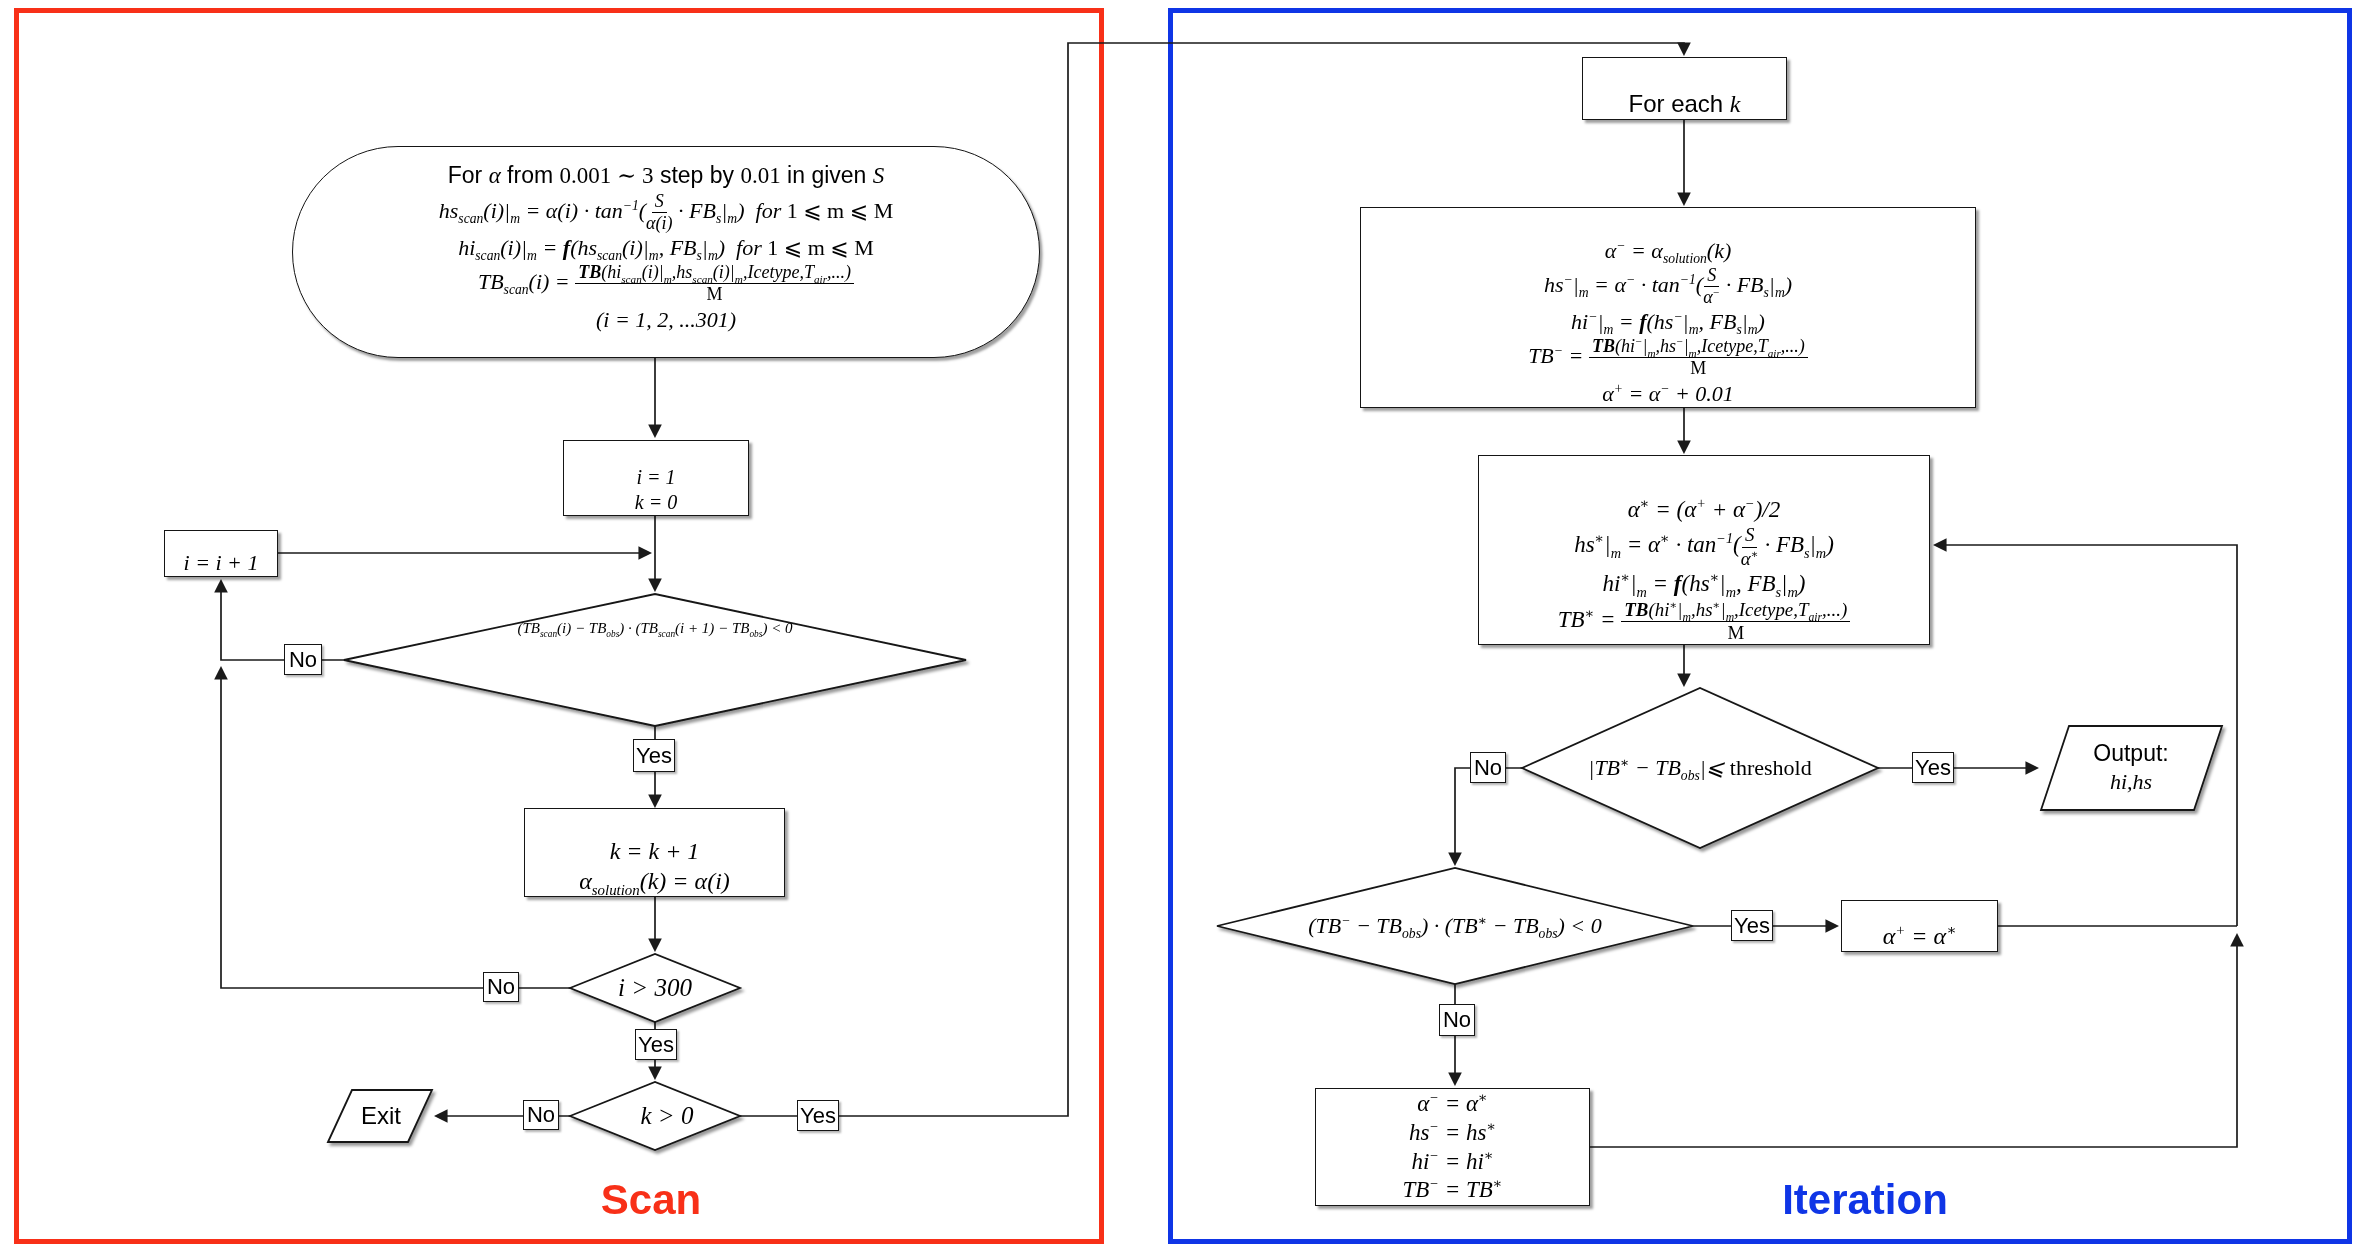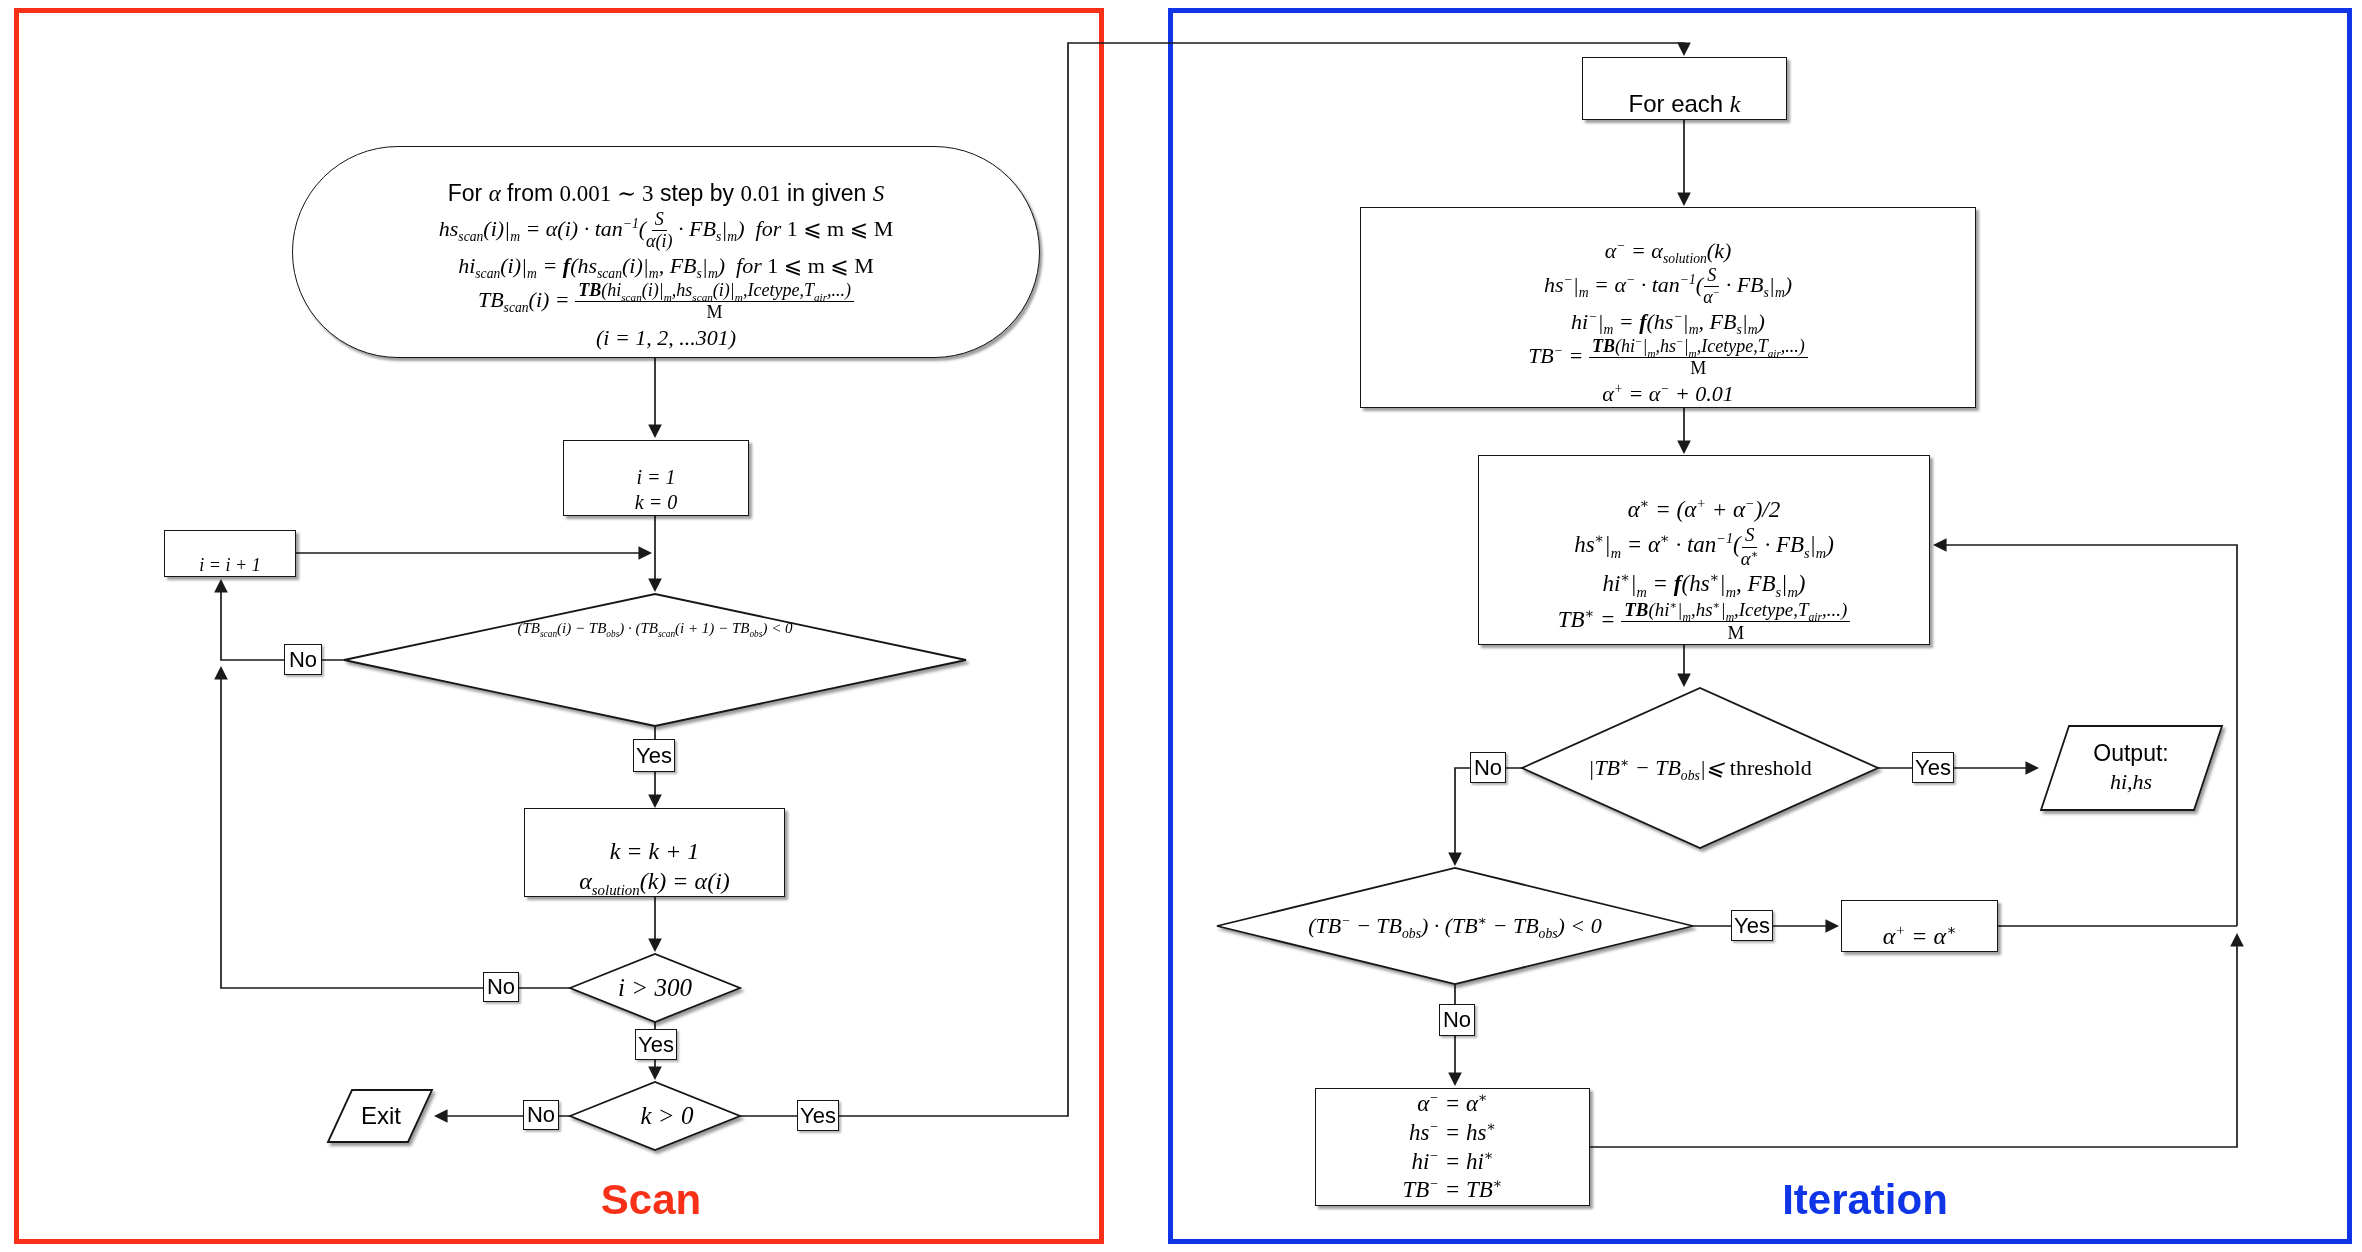--- a/index.html
+++ b/index.html
@@ -6,21 +6,21 @@
   *{box-sizing:border-box}
   .canvas{position:relative;width:2362px;height:1252px;background:#fff;overflow:hidden;
           font-family:"Liberation Sans",sans-serif;color:#000}
   .sec{position:absolute;z-index:1;border-style:solid;border-width:5px;background:transparent}
   .sec.scan{border-color:var(--scan-color,#f83018)}
   .sec.iter{border-color:var(--iter-color,#0f35e6)}
   .wires{position:absolute;left:0;top:0;z-index:2}
   .node{position:absolute;z-index:3;display:flex;flex-direction:column;align-items:center;
         justify-content:flex-end;text-align:center;line-height:1.25}
   .box{background:#fff;border:1.8px solid #151515;box-shadow:2.5px 3px 2.5px rgba(0,0,0,.38)}
-  .stadium{border-radius:110px;padding:6px 40px}
+  .stadium{border-radius:110px;padding:24px 40px}
   .dtext{background:transparent;justify-content:center}
   .math{font-family:"Liberation Serif","DejaVu Serif",serif;font-style:italic}
   .math b{font-weight:bold}
   .sans{font-family:"Liberation Sans",sans-serif;font-style:normal}
   .m{font-family:"Liberation Serif","DejaVu Serif",serif;font-style:italic}
   .sr{font-family:"Liberation Serif","DejaVu Serif",serif;font-style:normal}
   .rm{font-style:normal}
   sub,sup{font-size:.62em;line-height:0}
   .frac{display:inline-flex;flex-direction:column;align-items:center;vertical-align:middle;
         line-height:1.18;font-size:.82em}
@@ -94,21 +94,21 @@
           <span class="rm">M</span>
         </span></div>
     <div>(i = 1, 2, ...301)</div>
   </div>
 
   <div class="node box math" style="left:563px;top:440px;width:186px;height:76px;font-size:20px">
     <div>i = 1</div>
     <div>k = 0</div>
   </div>
 
-  <div class="node box math" style="left:164px;top:530px;width:132px;height:47px;font-size:18px">
+  <div class="node box math" style="left:164px;top:530px;width:114px;height:47px;font-size:22px">
     <div>i = i + 1</div>
   </div>
 
   <div class="node dtext math" style="left:394px;top:598px;width:522px;height:60px;font-size:15px">
     <div>(TB<sub>scan</sub>(i) − TB<sub>obs</sub>) · (TB<sub>scan</sub>(i + 1) − TB<sub>obs</sub>) &lt; 0</div>
   </div>
 
   <div class="node box math" style="left:524px;top:808px;width:261px;height:89px;font-size:24px">
     <div>k = k + 1</div>
     <div>α<sub>solution</sub>(k) = α(i)</div>

